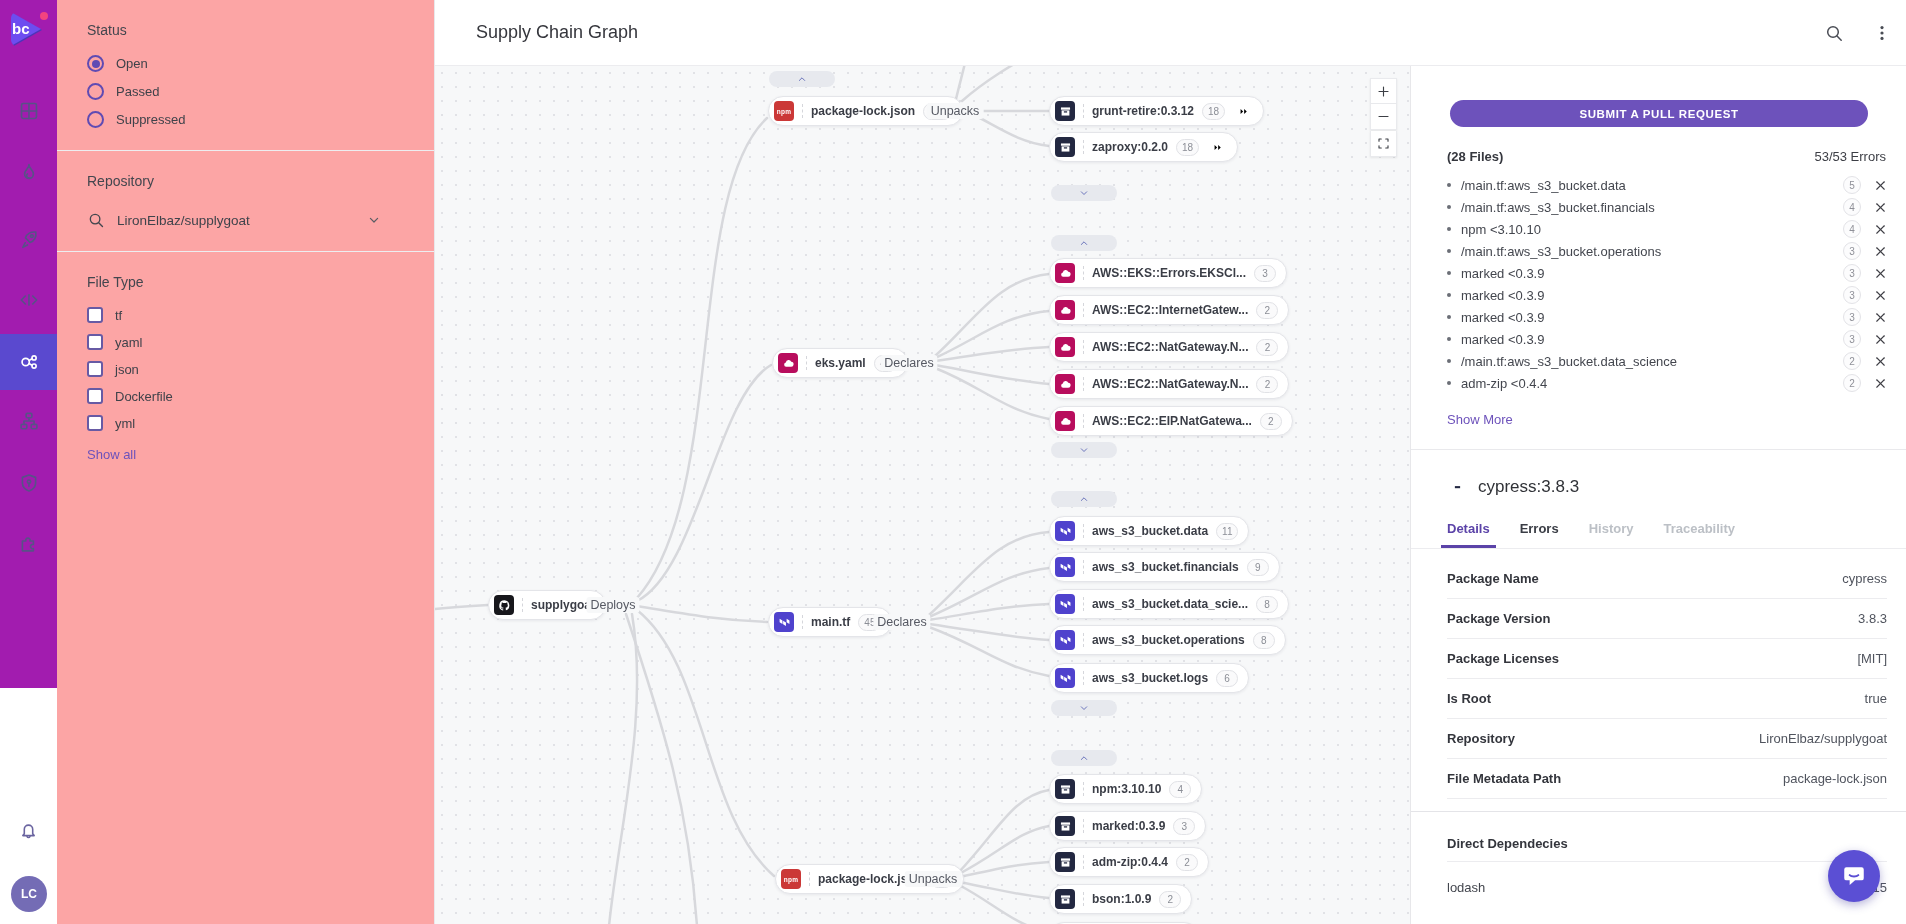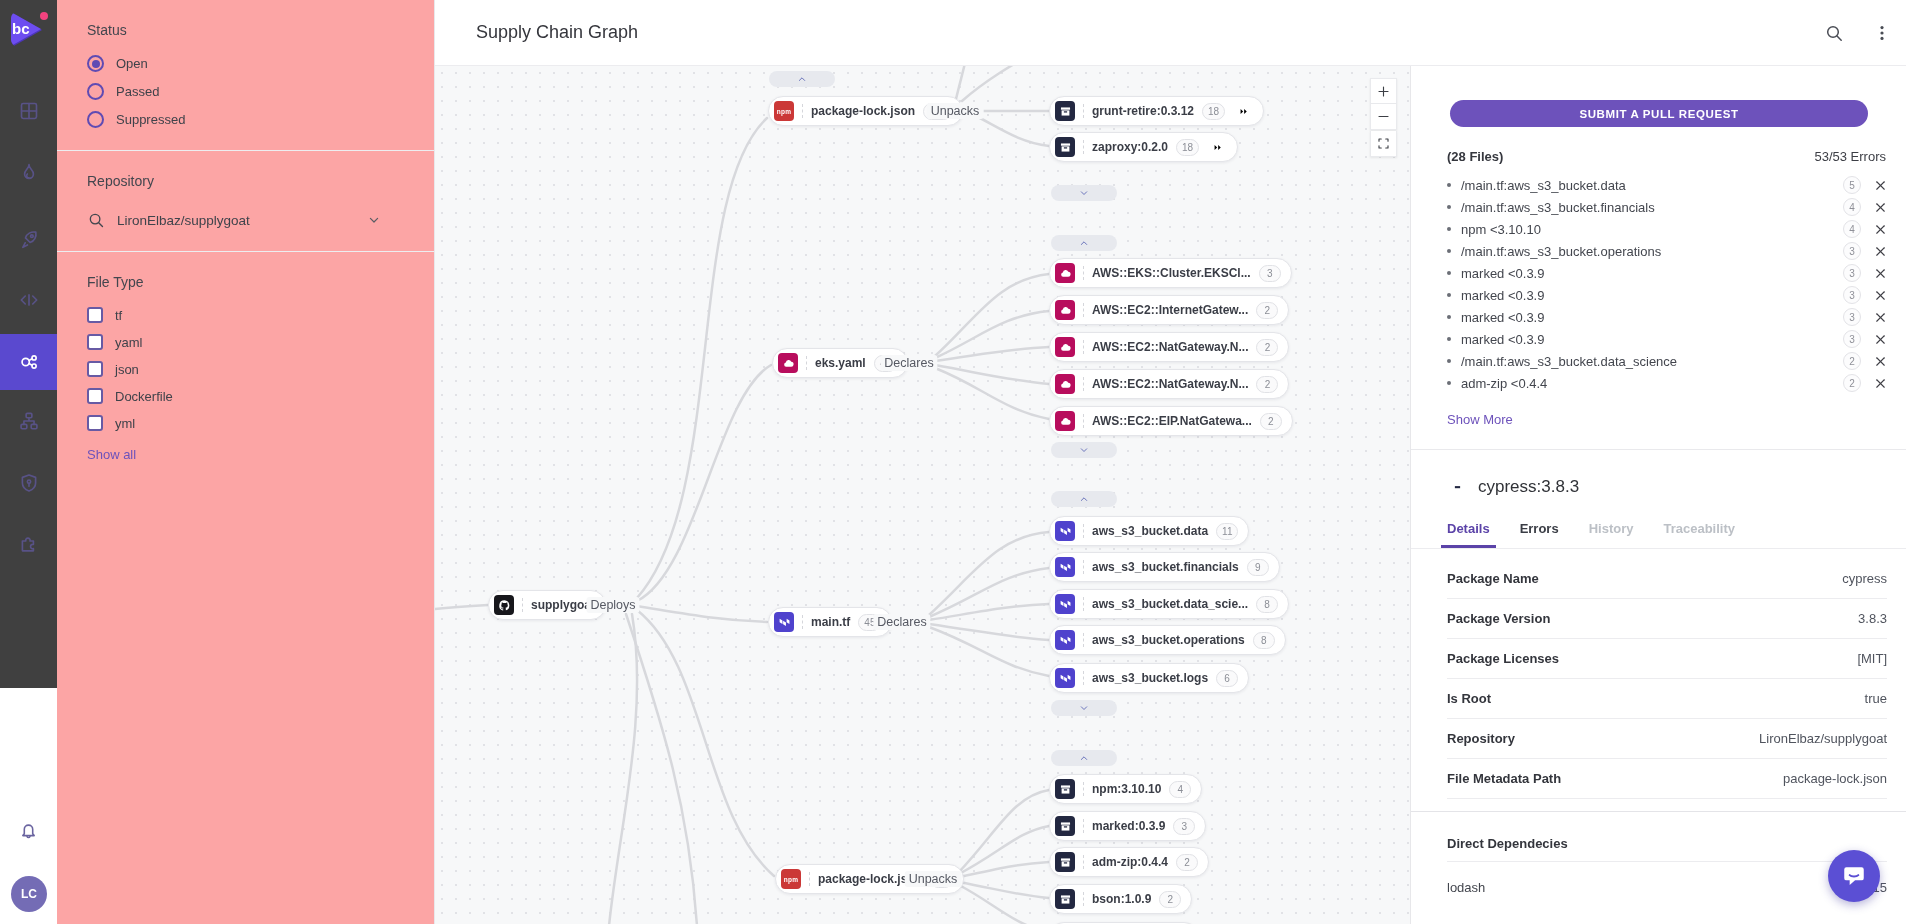--- a/index.html
+++ b/index.html
@@ -2,21 +2,21 @@
 <html><head>
 <meta charset="utf-8">
 <style>
   * { margin:0; padding:0; box-sizing:border-box; }
   html,body { width:1906px; height:924px; overflow:hidden; font-family:"Liberation Sans","DejaVu Sans",sans-serif; background:#fff; }
   svg { display:block; }
   .stroke-ic svg { width:100%; height:100%; fill:none; stroke:currentColor; stroke-width:1.5; stroke-linecap:round; stroke-linejoin:round; }
   .stroke-ic svg .f { fill:currentColor; stroke:none; }
 
   
-  #rail { position:absolute; left:0; top:0; width:57px; height:688px; background:#404040; z-index:30; }
+  #rail { position:absolute; left:0; top:0; width:57px; height:688px; background:#a21caf; z-index:30; }
   #logo { position:absolute; left:8px; top:10px; width:42px; height:40px; cursor:pointer; }
   #logo .tri { position:absolute; left:3px; top:2px; width:0; height:0; border-left:30px solid #6d4df0; border-top:17px solid transparent; border-bottom:17px solid transparent; border-radius:6px; filter:drop-shadow(1px 1px 0 #4c35b8); }
   #logo .bc { position:absolute; left:4px; top:10px; color:#fff; font-weight:bold; font-size:15px; letter-spacing:0; }
   #logo .dot { position:absolute; right:2px; top:2px; width:8px; height:8px; border-radius:50%; background:#f3437f; }
   .rail-item { position:absolute; left:0; width:57px; height:56px; display:flex; align-items:center; justify-content:center; color:#585287; }
   .rail-item.active { background:#5a49cf; color:#fff; }
   .rail-item .stroke-ic { width:22px; height:22px; }
   #rail-bell { position:absolute; left:0; top:811px; width:57px; height:36px; display:flex; align-items:center; justify-content:center; color:#6a64a0; }
   #rail-bell .stroke-ic { width:21px; height:21px; }
   #avatar { position:absolute; left:11px; top:876px; width:36px; height:36px; border-radius:50%; background:#746cb5; color:#fff; font-size:12px; font-weight:bold; display:flex; align-items:center; justify-content:center; }
@@ -372,21 +372,21 @@
           </svg>
         </span>
       </div>
       <div class="gnode" style="left: 614px; top: 207px;">
         <span class="nb nb-cfn">
           <svg viewBox="0 0 16 16">
             <path fill="#fff" d="M5 12 a2.7 2.7 0 0 1-.3-5.3 A3.5 3.5 0 0 1 11.4 5.9 2.5 2.5 0 0 1 11 12z"></path>
           </svg>
         </span>
         <span class="sep"></span>
-        <span class="lbl">AWS::EKS::Cluster.EKSCl...</span>
+        <span class="lbl">AWS::EKS::Errors.EKSCl...</span>
         <span class="badge">3</span>
       </div>
       <div class="gnode" style="left: 614px; top: 244px;">
         <span class="nb nb-cfn">
           <svg viewBox="0 0 16 16">
             <path fill="#fff" d="M5 12 a2.7 2.7 0 0 1-.3-5.3 A3.5 3.5 0 0 1 11.4 5.9 2.5 2.5 0 0 1 11 12z"></path>
           </svg>
         </span>
         <span class="sep"></span>
         <span class="lbl">AWS::EC2::InternetGatew...</span>

